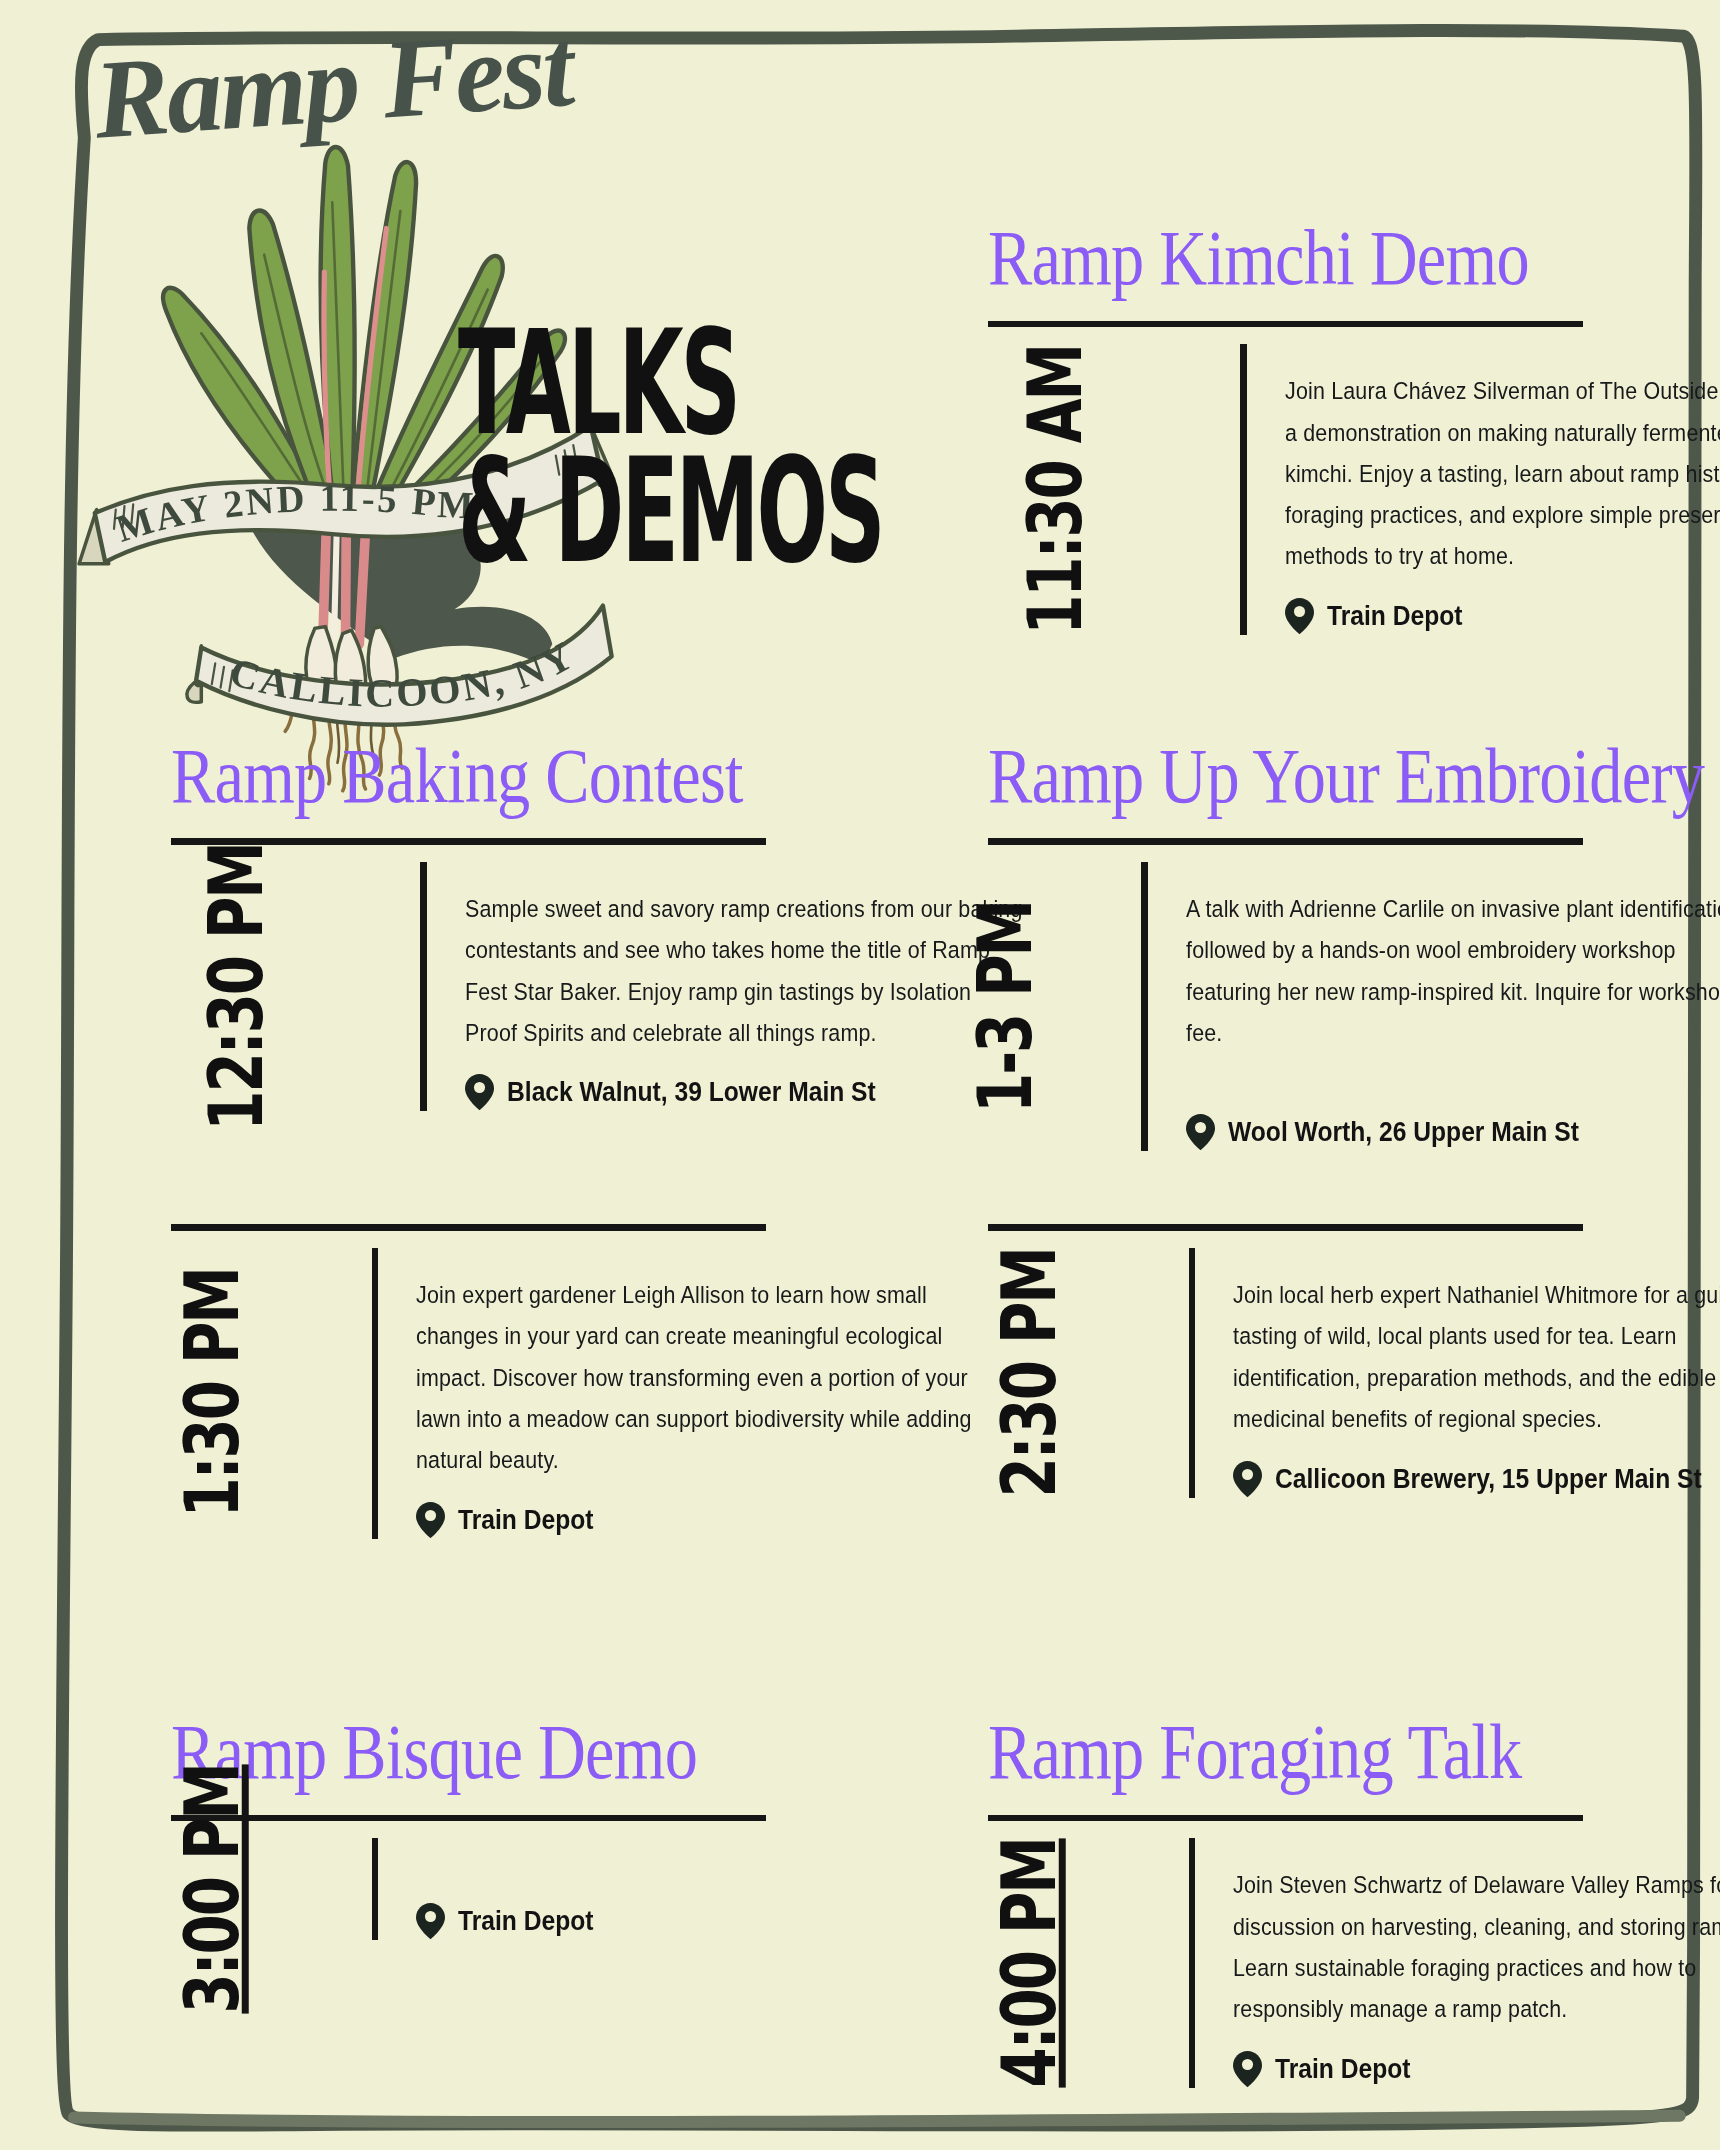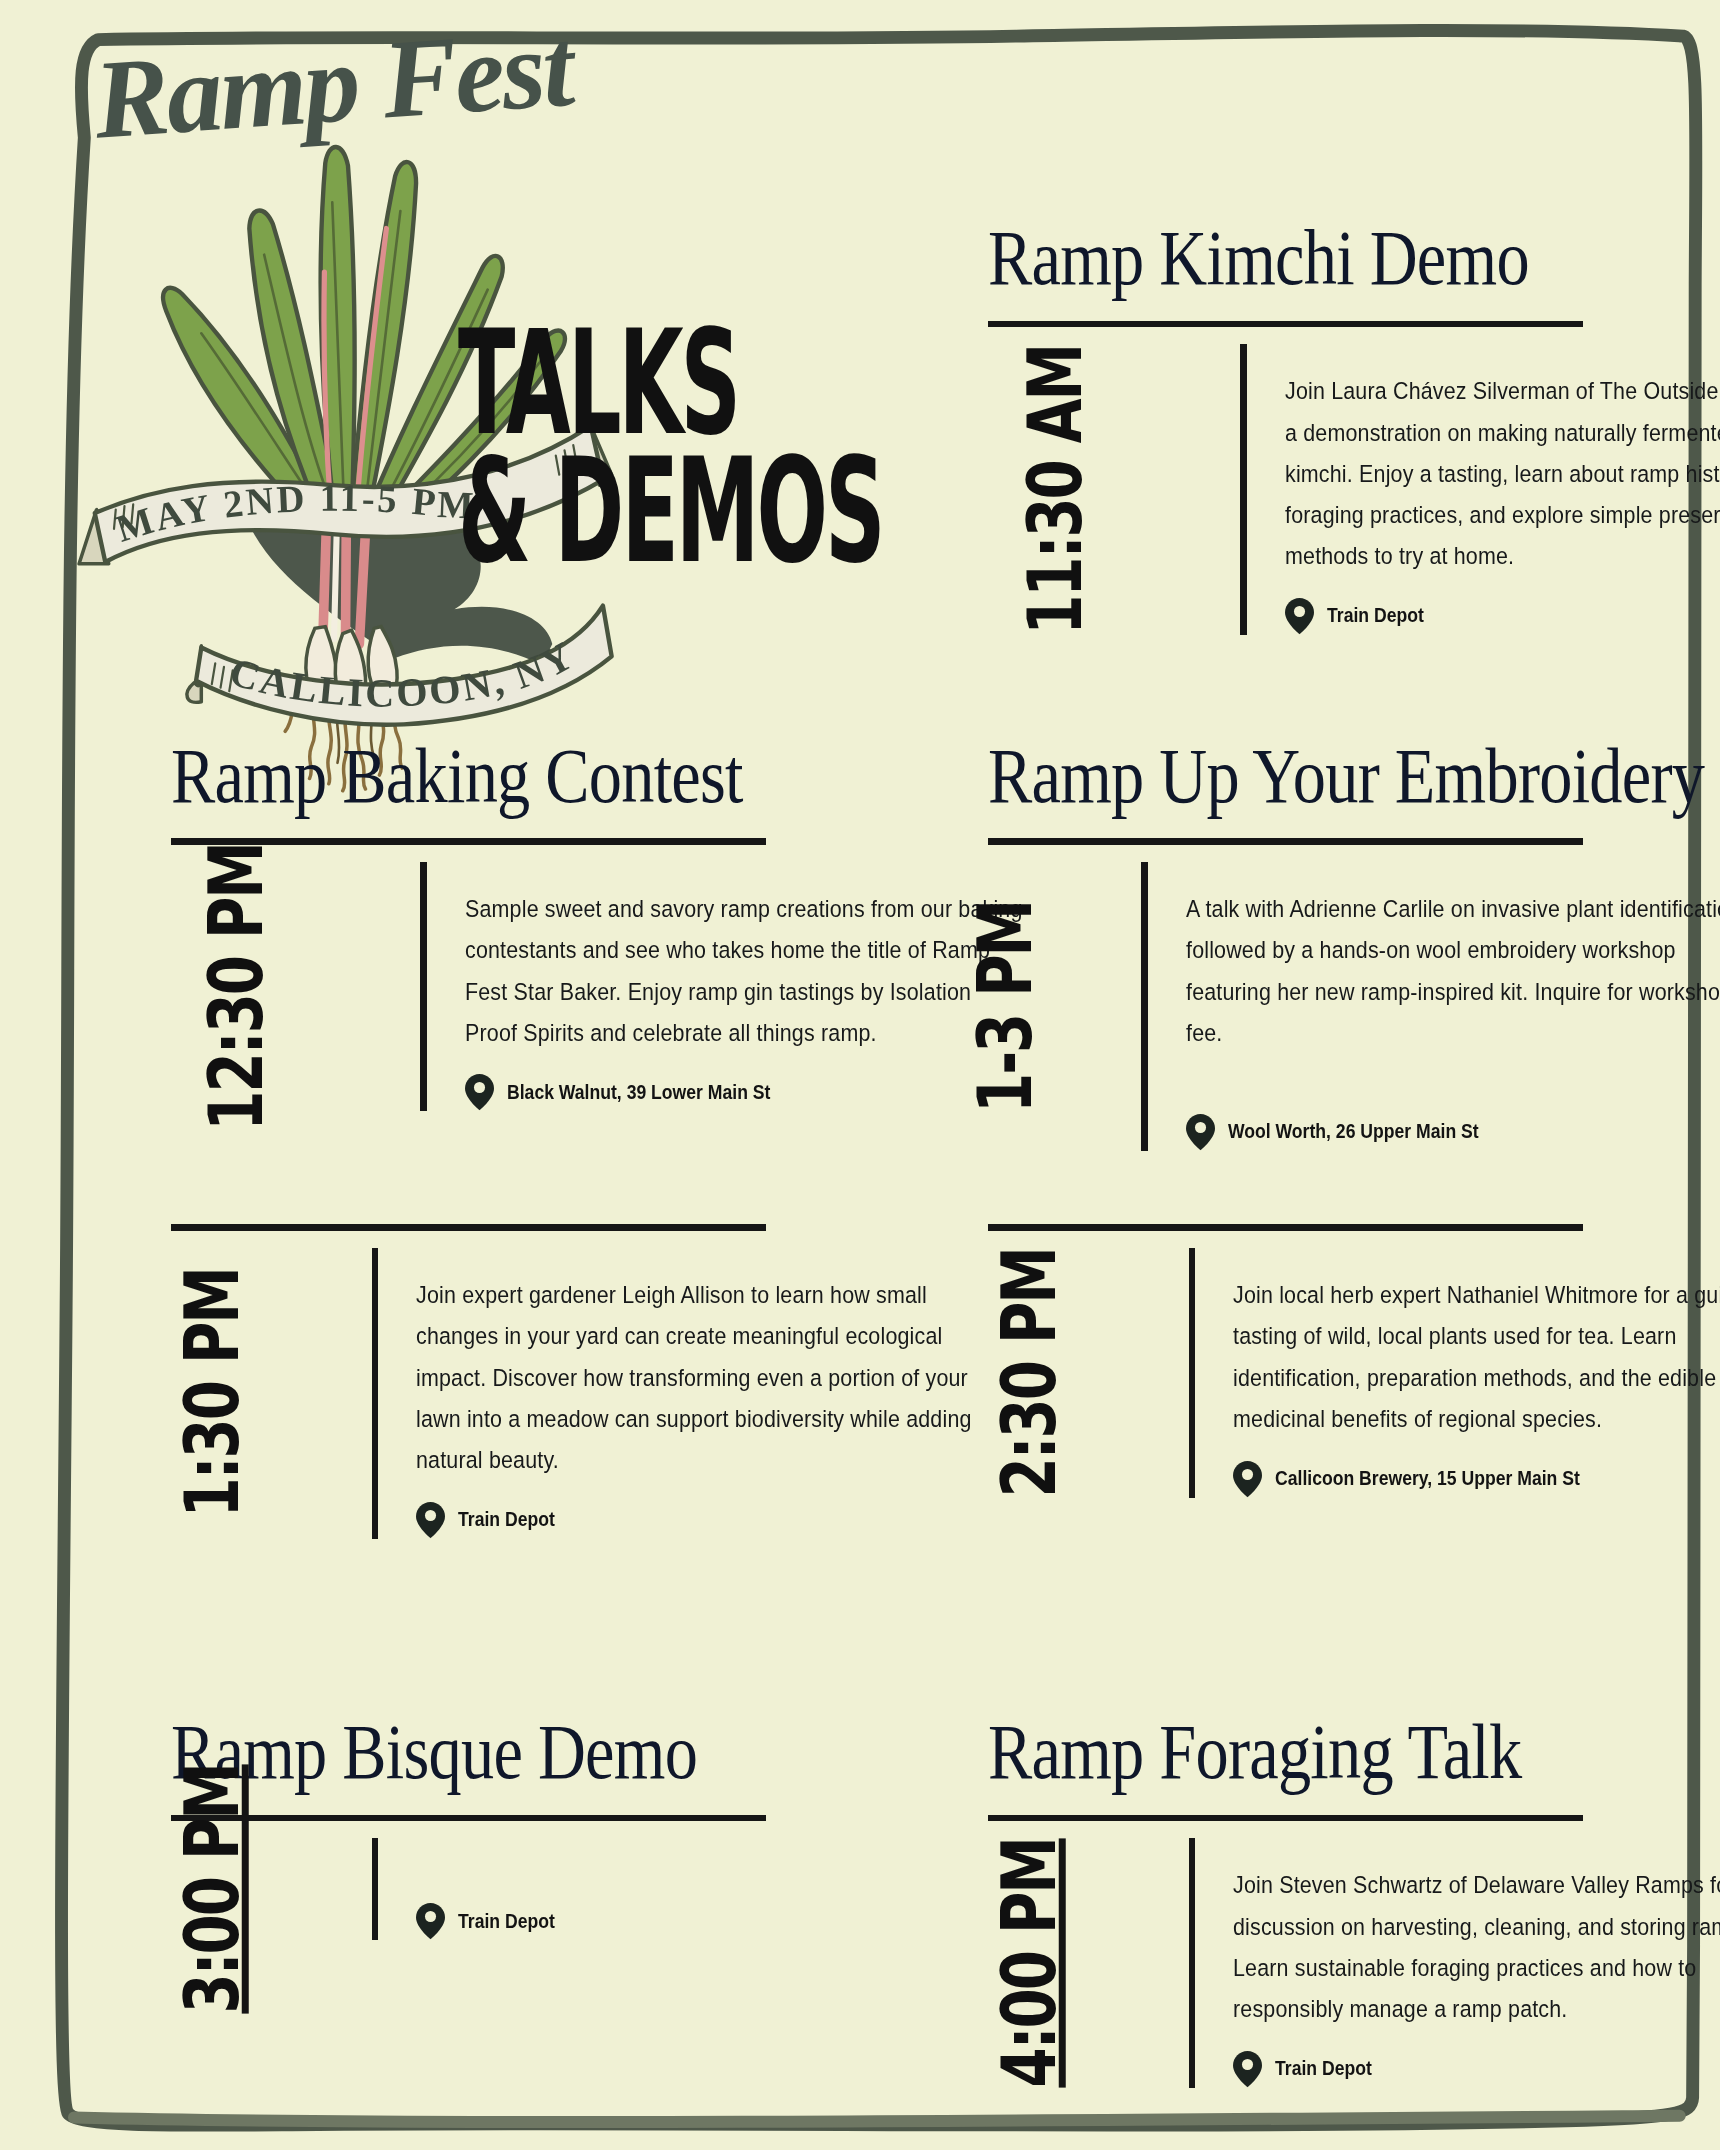--- a/index.html
+++ b/index.html
@@ -34,21 +34,21 @@
   .main-title .line { display:block; }
 
   
   .event { position:relative; padding-top:13.8px; }
   .event--first { padding-top:176px; }
   .event--last  { padding-top:48px;text-decoration:underline; }
 
   .event-title {
     margin:0 0 0 119px;
     font-family:"Liberation Serif", serif; font-weight:400;
-    font-size:79px; line-height:1.05; letter-spacing:-0.9px; color:#0f172a;
+    font-size:79px; line-height:1.05; letter-spacing:-0.9px; color:#8b5cf6;
     white-space:nowrap;
   }
   .squeeze { display:inline-block; transform:scaleX(0.84); transform-origin:left center; }
   .title-rule { margin:20.6px 0 0 119px; width:595px; height:6.9px; background:#161616; }
 
   .event-body { display:flex; margin-top:17px; align-items:stretch; }
   .time-col { flex:0 0 114px; display:flex; align-items:center; justify-content:center; }
   .time-label {
     flex:0 0 auto; white-space:nowrap;
     font-family:"DejaVu Sans", sans-serif; font-weight:bold;
@@ -56,21 +56,21 @@
     transform:rotate(-90deg) scaleX(0.78);
   }
   .vrule { flex:0 0 6.9px; background:#161616; }
   .event-content { padding:26px 0 0 38px; }
 
   .desc { margin:0; width:564px; font-size:24.5px; line-height:1.68; color:#17191a; letter-spacing:0.2px; }
   .desc-inner { display:inline-block; width:114%; transform:scaleX(0.875); transform-origin:left top; }
 
   .loc { display:flex; align-items:center; gap:13px; margin-top:20.6px; }
   .pin { width:29px; height:38px; flex:0 0 auto; }
-  .loc-label { font-weight:bold; font-size:20px; color:#131313; white-space:nowrap; }
+  .loc-label { font-weight:bold; font-size:28px; color:#131313; white-space:nowrap; }
   .loc-inner { display:inline-block; transform:scaleX(0.88); transform-origin:left center; white-space:nowrap; }
 
   
   .ribbon-text {
     font-family:"Liberation Serif", serif; font-weight:bold;
     fill:#3f4a3e; letter-spacing:3px;
   }
 </style>
 </head>
 <body>

